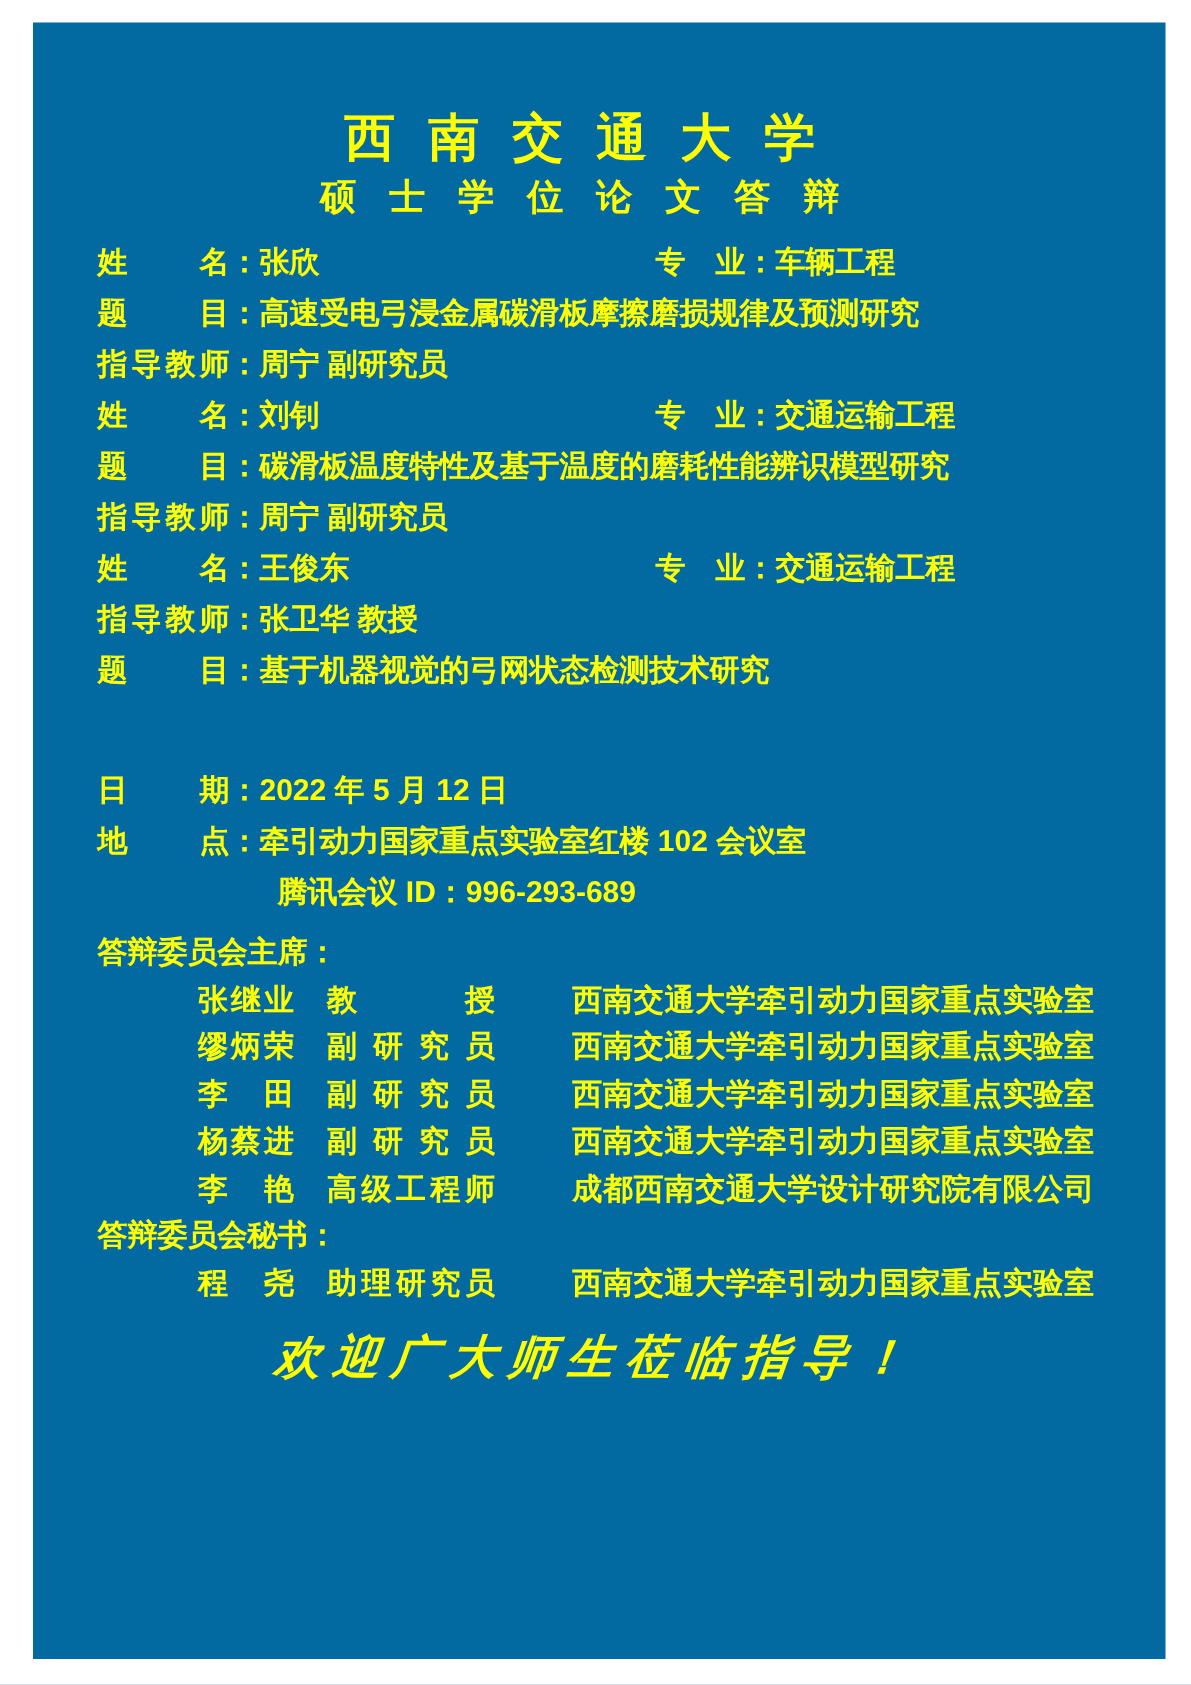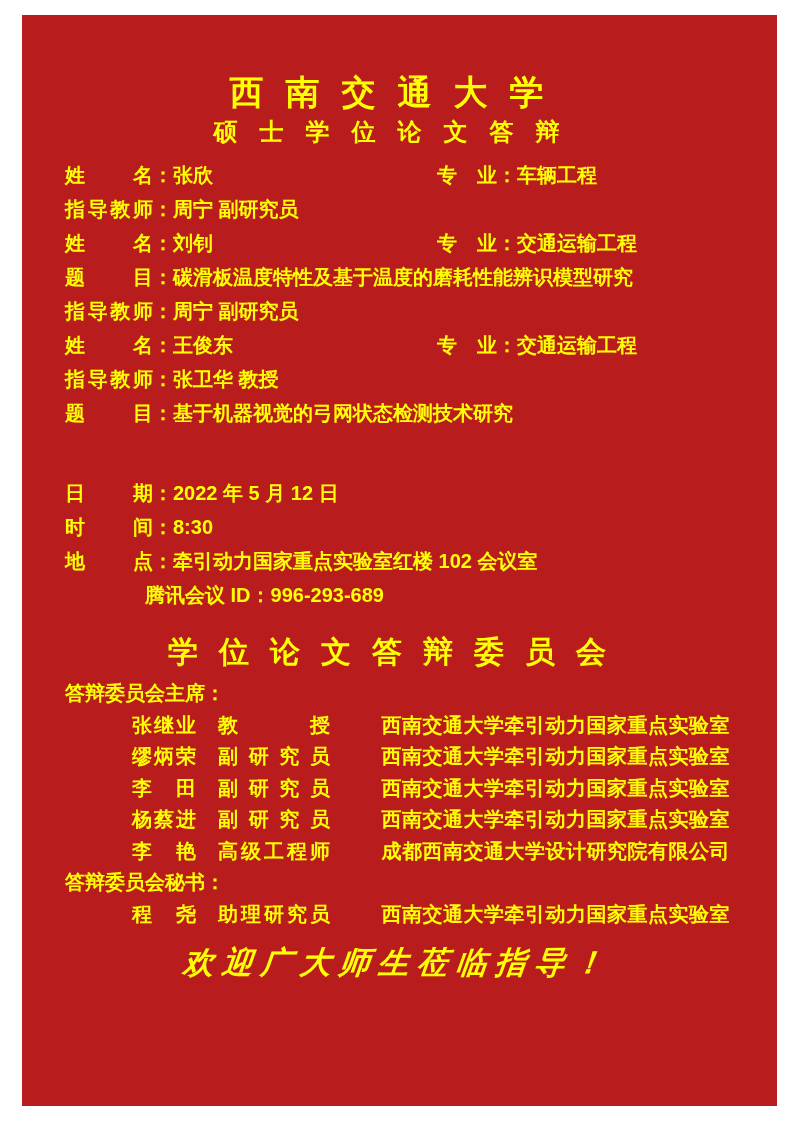--- a/index.html
+++ b/index.html
@@ -1,20 +1,20 @@
 <!DOCTYPE html>
 <html><head>
 <meta charset="utf-8">
 <style>
   * { margin:0; padding:0; box-sizing:border-box; }
   html,body { width:794px; height:1123px; background:#ffffff; overflow:hidden;
               font-family:"Liberation Sans","DejaVu Sans",sans-serif; }
   .page { position:relative; width:794px; height:1123px; background:#ffffff; }
   .poster { position:absolute; left:22px; top:15px; width:755px; height:1091px;
-            background:#b91c1c; color:#ffff00; font-weight:bold;
+            background:#0369a1; color:#ffff00; font-weight:bold;
             padding:0 47px 0 43px; }
 
   
   .title1 { margin-top:57px; text-align:center; font-size:34px; line-height:40px;
             letter-spacing:22px; white-space:nowrap; }
   .title2 { text-align:center; font-size:24px; line-height:40px;
             letter-spacing:22px; white-space:nowrap; }
   .ctitle-big { margin-top:22px; text-align:center; font-size:30px; line-height:36px;
             letter-spacing:21px; white-space:nowrap; }
 
@@ -24,21 +24,21 @@
   .srow { display:flex;align-items:flex-end; }
   .scell { width:372px; }
   .lbl { display:inline-block; text-align:justify; text-align-last:justify;
          vertical-align:baseline; }
   .w88 { width:88px; }
   .w64 { width:60px; }
   .colon { display:inline-block; }
   .val { }
 
   .schedule { margin-top:46px; }
-  .indent { margin-left:80px; }
+  .indent { margin-left:120px; }
 
   
   .committee { margin-top:8px; }
   .crow { font-size:20px; line-height:31.5px; white-space:nowrap; display:flex; }
   .cheading { font-size:20px; line-height:31.5px; }
   .cname  { display:inline-block; margin-left:67px; width:64px;
             text-align:justify; text-align-last:justify; }
   .cpost  { display:inline-block; margin-left:22px; width:112px;
             text-align:justify; text-align-last:justify; }
   .caff   { flex:1; text-align:right; letter-spacing:0.5px; }
@@ -54,20 +54,23 @@
   <div class="poster">
 
     <div class="title1">西南交通大学</div>
     <div class="title2">硕士学位论文答辩</div>
 
     <div class="students">
 
       <div class="row srow">
         <span class="scell"><span class="lbl w88">姓名</span><span class="colon">：</span><span class="val">张欣</span></span>
         <span><span class="lbl w64">专业</span><span class="colon">：</span><span class="val">车辆工程</span></span>
+      </div>
+      <div class="row">
+        <span class="lbl w88">题目</span><span class="colon">：</span><span class="val">高速受电弓浸金属碳滑板摩擦磨损规律及预测研究</span>
       </div>
       <div class="row">
         <span class="lbl w88">指导教师</span><span class="colon">：</span><span class="val">周宁 副研究员</span>
       </div>
 
       <div class="row srow">
         <span class="scell"><span class="lbl w88">姓名</span><span class="colon">：</span><span class="val">刘钊</span></span>
         <span><span class="lbl w64">专业</span><span class="colon">：</span><span class="val">交通运输工程</span></span>
       </div>
       <div class="row">
@@ -87,31 +90,27 @@
       <div class="row">
         <span class="lbl w88">题目</span><span class="colon">：</span><span class="val">基于机器视觉的弓网状态检测技术研究</span>
       </div>
     </div>
 
     <div class="schedule">
       <div class="row">
         <span class="lbl w88">日期</span><span class="colon">：</span><span class="val">2022 年 5 月 12 日</span>
       </div>
       <div class="row">
-        <span class="lbl w88">时间</span><span class="colon">：</span><span class="val">8:30</span>
-      </div>
-      <div class="row">
         <span class="lbl w88">地点</span><span class="colon">：</span><span class="val">牵引动力国家重点实验室红楼 102 会议室</span>
       </div>
       <div class="row">
         <span class="indent">腾讯会议 ID</span><span class="colon">：</span><span class="val">996-293-689</span>
       </div>
     </div>
 
-    <div class="ctitle-big">学位论文答辩委员会</div>
 
     <div class="committee">
       <div class="cheading">答辩委员会主席：</div>
       <div class="crow">
         <span class="cname">张继业</span>
         <span class="cpost">教授</span>
         <span class="caff">西南交通大学牵引动力国家重点实验室</span>
       </div>
 
       <div class="crow">

